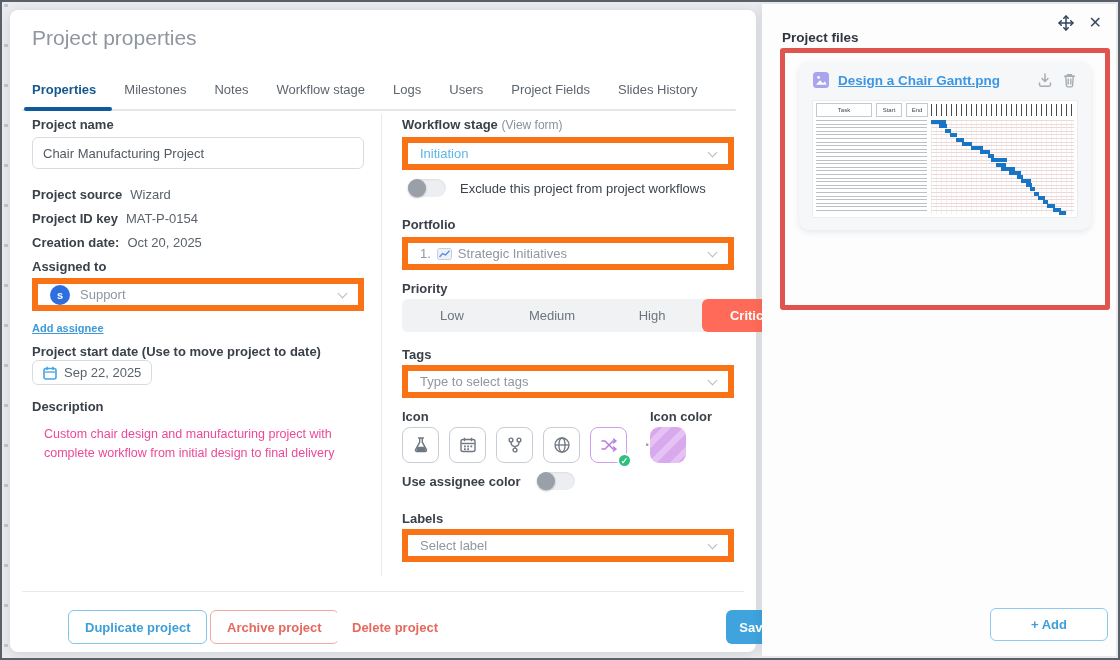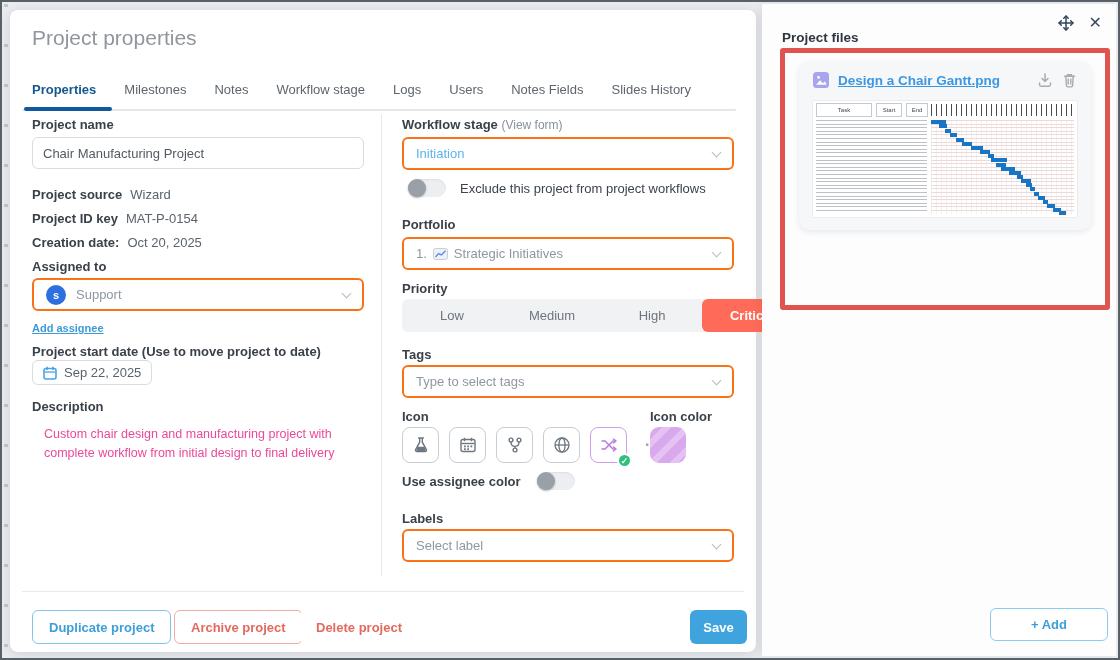--- a/index.html
+++ b/index.html
@@ -20,21 +20,21 @@
   .tabline-blue { position:absolute; left:14px; top:97px; width:88px; height:4px; background:#10599d; border-radius:3px; }
   .col-divider { position:absolute; left:371px; top:104px; height:462px; width:1px; background:#e7e9ec; }
 
   .f-label { font-size:13px; font-weight:700; color:#3a4149; }
   .sub { font-weight:400; color:#8a9199; font-size:12px; }
   .inline-val { font-weight:400; color:#5a626b; margin-left:8px; }
   .abs { position:absolute; }
 
   .tinput { width:332px; height:32px; border:1px solid #d8dce1; border-radius:6px;
             padding:0 10px; font-size:13px; color:#525a63; font-family:inherit; background:#fff; }
-  .select { height:33px; border:2px solid #f97316; border-radius:6px; background:#fff;
+  .select { height:33px; border:6px solid #f97316; border-radius:0; background:#fff;
             display:flex; align-items:center; padding:0 12px; font-size:13px; color:#8f97a0; cursor:pointer; }
   .select .grow { flex:1 1 auto; }
   .chev { width:7px; height:7px; border-right:1.6px solid #b6bcc3; border-bottom:1.6px solid #b6bcc3;
           transform:rotate(45deg); margin-left:8px; flex:0 0 auto; margin-top:-3px; }
   .avatar { width:20px; height:20px; border-radius:50%; background:#2e6fe0; color:#fff;
             font-size:11px; font-weight:700; display:flex; align-items:center; justify-content:center; margin-right:10px; }
   .link { color:#3d9ad8; text-decoration:underline; font-size:11px; font-weight:700; cursor:pointer; }
 
   .datechip { display:inline-flex; align-items:center; gap:7px; border:1px solid #d8dce1;
             border-radius:6px; padding:4px 10px; font-size:13px; color:#5a626b; background:#fff; cursor:pointer; }
@@ -58,21 +58,21 @@
   .iconbtn.sel { border-color:#cf9cf0; }
   .badge { position:absolute; right:-6px; bottom:-6px; width:15px; height:15px; border-radius:50%;
            background:#2fbf7f; border:2px solid #fff; color:#fff; font-size:9px; font-weight:700;
            display:flex; align-items:center; justify-content:center; }
   .more-dots { font-size:16px; font-weight:700; color:#9aa1a8; letter-spacing:2px; cursor:pointer; margin-left:8px; }
   .swatch { width:36px; height:36px; border-radius:9px;
             background:repeating-linear-gradient(135deg,#d9a9ee 0 9px,#e6c2f4 9px 15px); cursor:pointer; }
 
   .footer-divider { position:absolute; left:12px; top:581px; width:722px; height:1px; background:#e8eaec; }
   .btn { height:34px; border-radius:6px; font-size:13px; font-weight:700; background:#fff;
-         display:inline-flex; align-items:center; justify-content:center; padding:0 16px; cursor:pointer; }
+         display:inline-flex; align-items:center; justify-content:center; padding:0 16px; cursor:pointer;margin-left:36px; }
   .btn-dup { border:1px solid #82c5ec; color:#3d9fd8; }
   .btn-arch { border:1px solid #f2aaa3; color:#e4695e; }
   .btn-del { border:none; color:#e4695e; }
   .btn-save { border:none; background:#3fa3dd; color:#fff; width:57px; }
 
   
   .side-panel { position:absolute; left:760px; top:2px; right:2px; bottom:2px; background:#fdfdfe;
                 box-shadow:-3px 0 8px rgba(0,0,0,.06); }
   .win-icons { position:absolute; right:14px; top:10px; display:flex; gap:14px; align-items:center; }
   .panel-title { position:absolute; left:20px; top:26px; font-size:13.5px; font-weight:700; color:#2f3640; }
@@ -112,21 +112,21 @@
   <div class="dialog">
     <div class="dlg-title">Project properties</div>
 
     <div class="tabs">
       <div class="tab active">Properties</div>
       <div class="tab">Milestones</div>
       <div class="tab">Notes</div>
       <div class="tab">Workflow stage</div>
       <div class="tab">Logs</div>
       <div class="tab">Users</div>
-      <div class="tab">Notes Fields</div>
+      <div class="tab">Project Fields</div>
       <div class="tab">Slides History</div>
     </div>
     <div class="tabline-gray"></div>
     <div class="tabline-blue"></div>
     <div class="col-divider"></div>
 
     <div class="abs f-label" style="left:22px; top:107px;">Project name</div>
     <input class="abs tinput" style="left: 22px; top: 127px;" value="Chair Manufacturing Project">
 
     <div class="abs" style="left:22px; top:177px; font-size:13px;">

